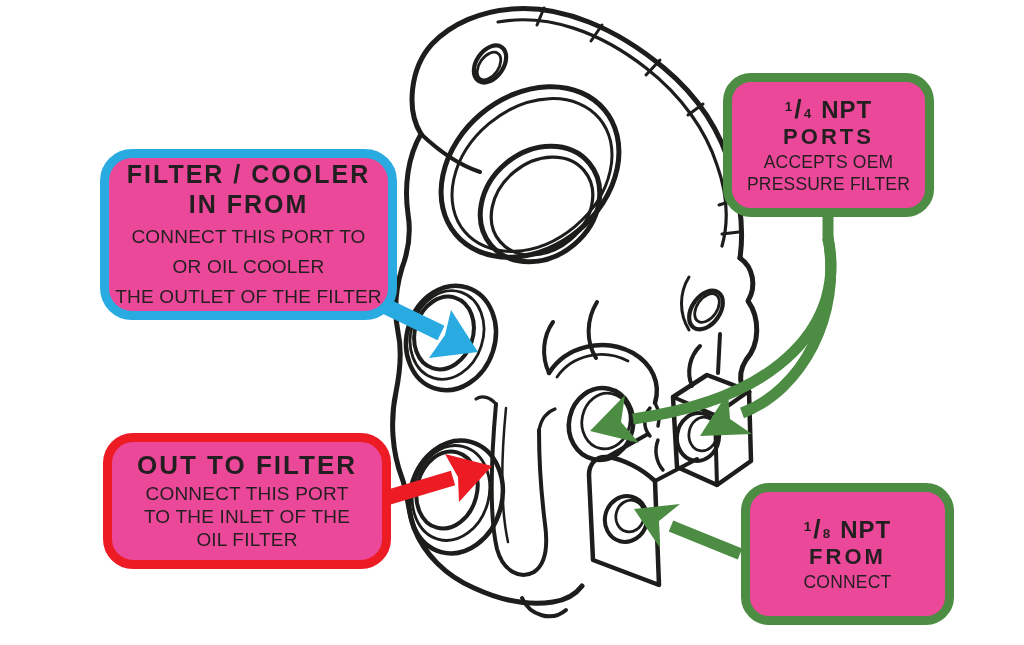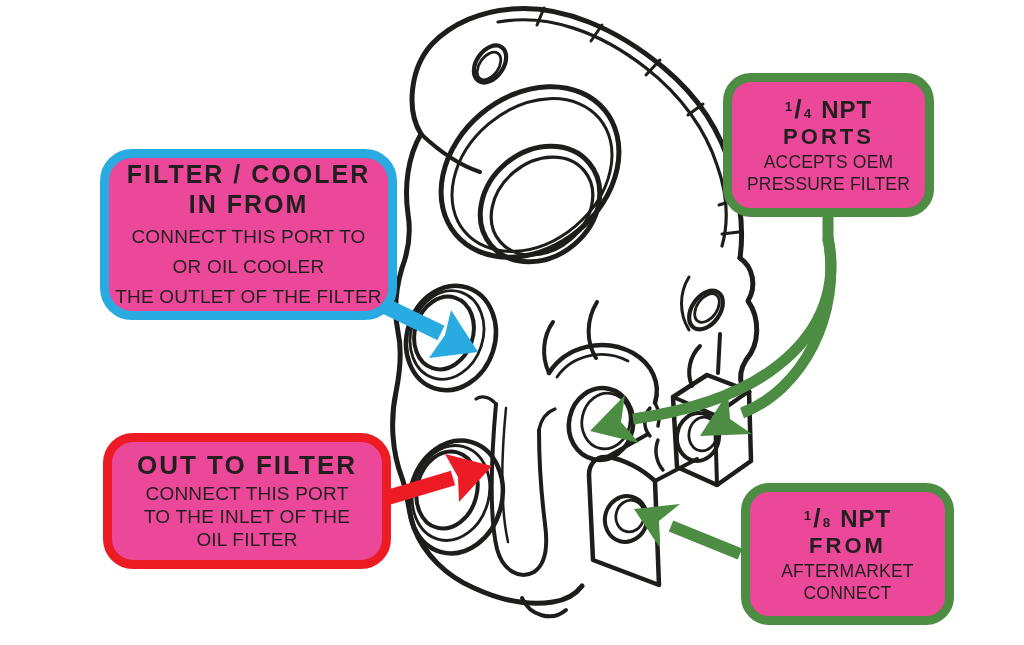--- a/index.html
+++ b/index.html
@@ -168,17 +168,16 @@
     <div class="t-green2 line">PORTS</div>
     <div class="body-sm line">ACCEPTS OEM</div>
     <div class="body-sm line">PRESSURE FILTER</div>
   </div>
 
   <div class="box green-box-b">
     <div class="t-green line">
       <span class="fnum">1</span><span class="fslash">/</span><span class="fden">8</span><span class="fsuffix">NPT</span>
     </div>
     <div class="t-green2 line">FROM</div>
-    <div class="body-sm line">AFTERMARKET</div>
     <div class="body-sm line">CONNECT</div>
   </div>
 
 </div>
 
 </body></html>

